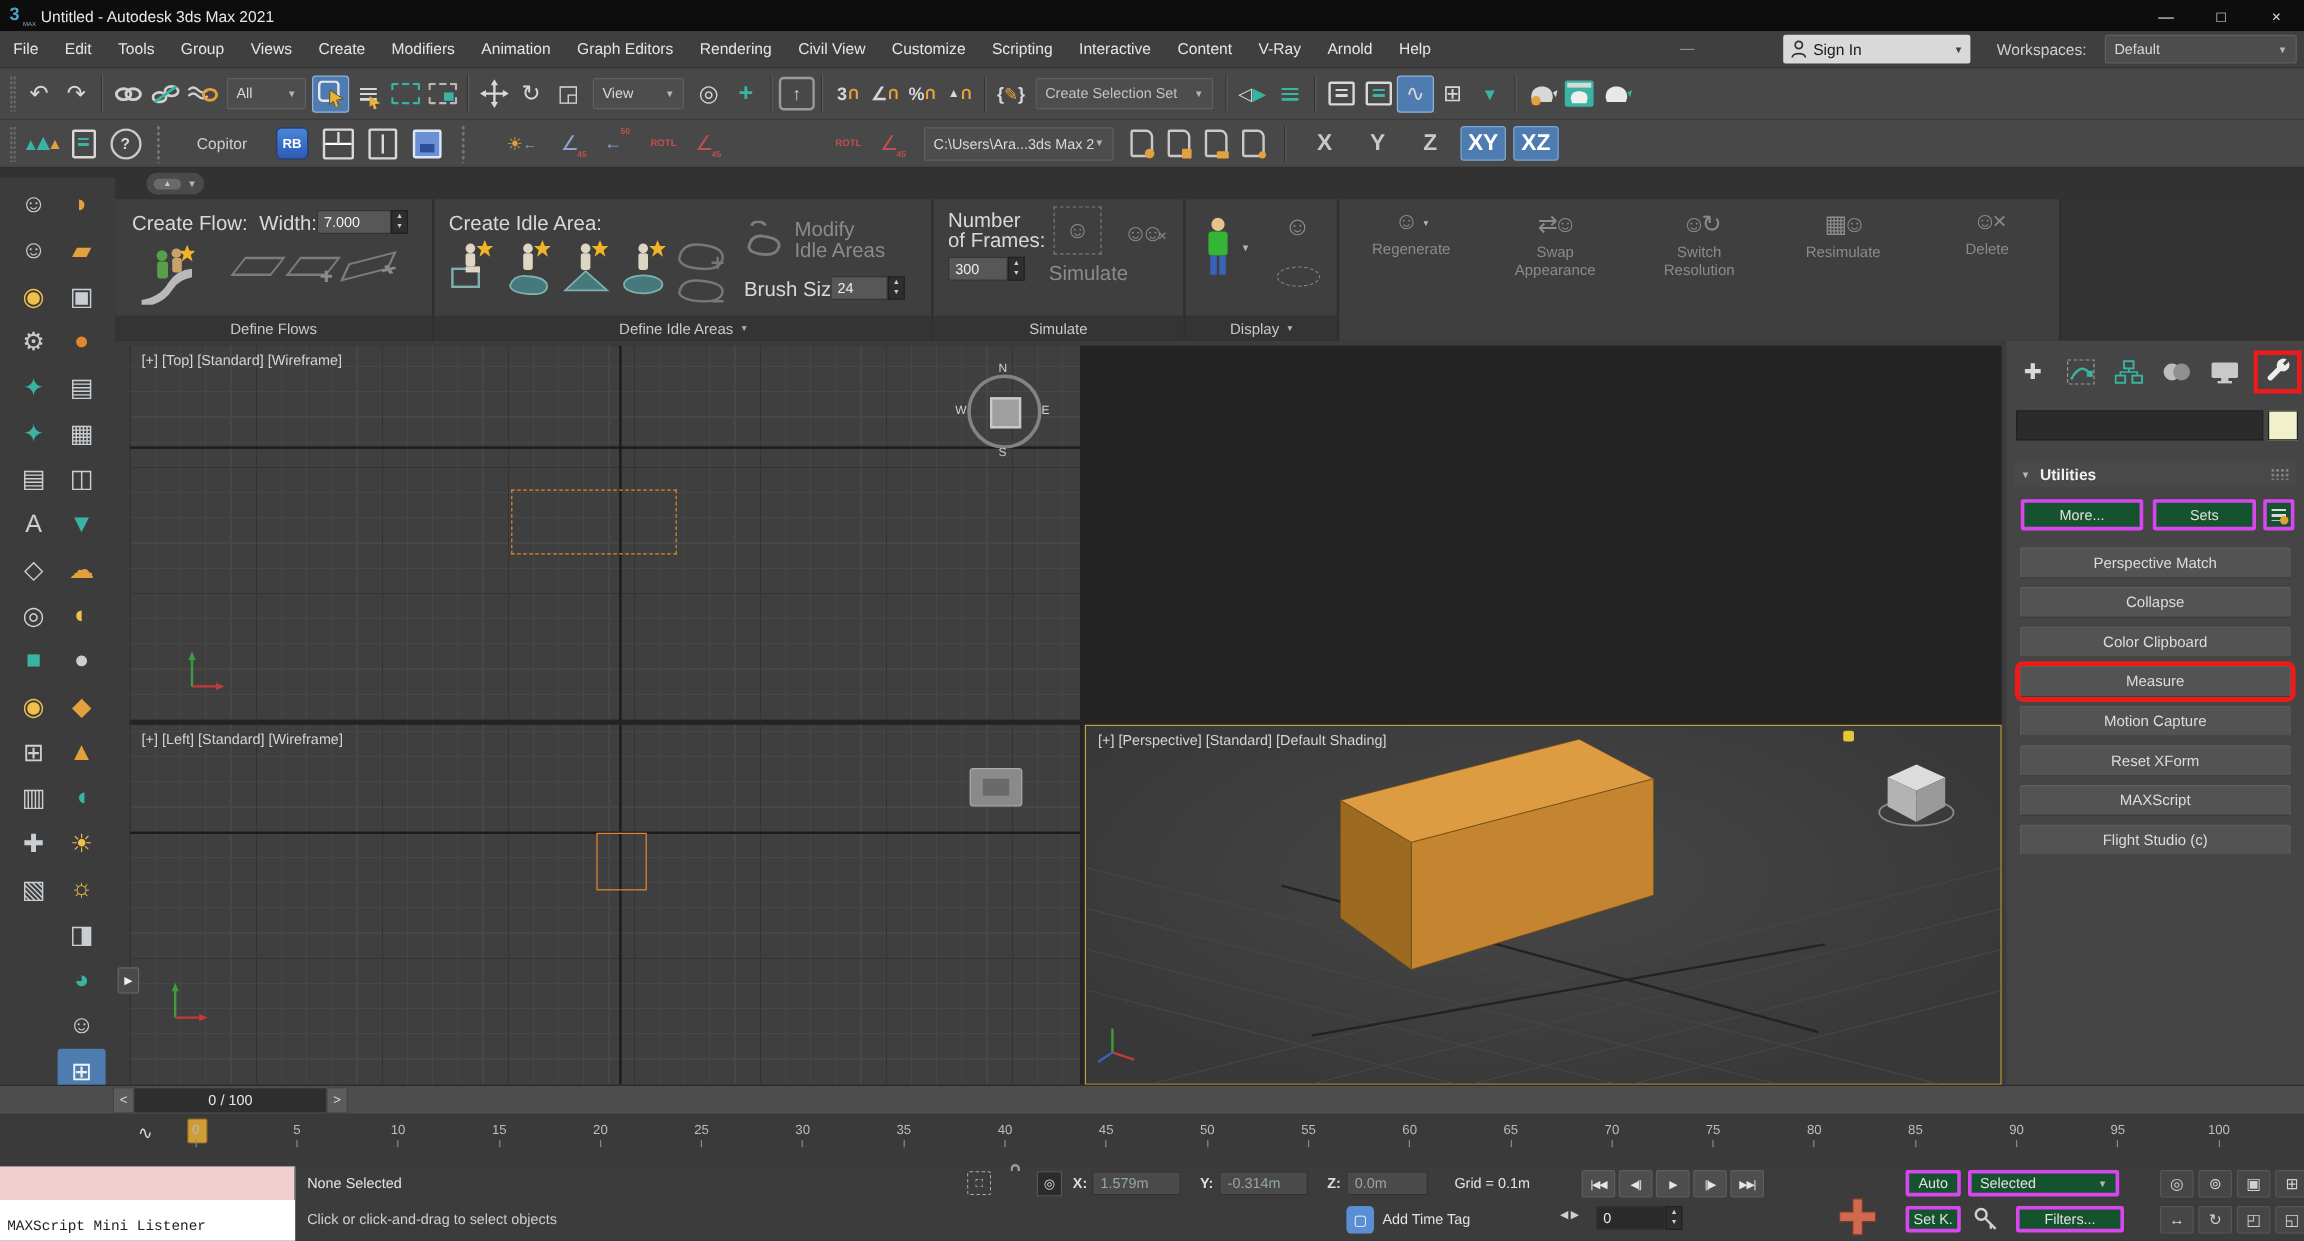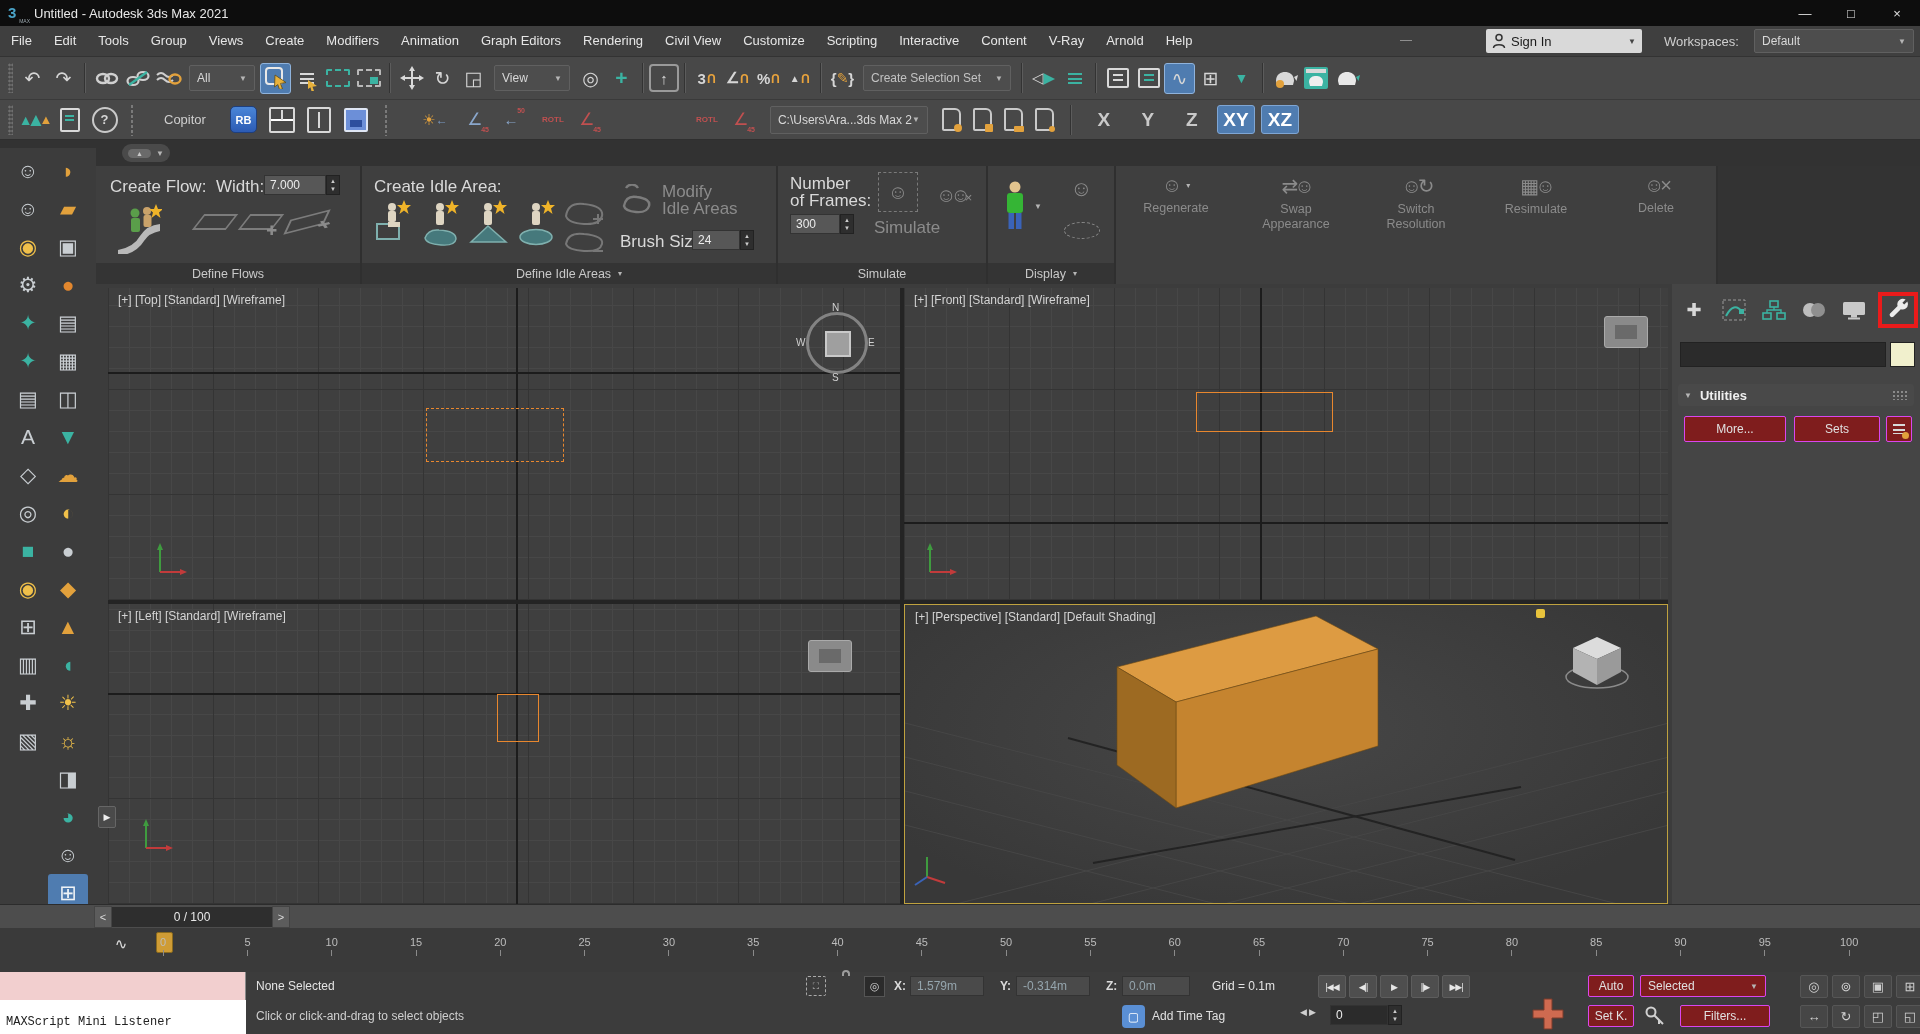--- a/index.html
+++ b/index.html
@@ -116,21 +116,21 @@
   #statusbar1{left:0;top:972px;width:1920px;height:28px;background:#3c3c3c}
   #statusbar2{left:0;top:1000px;width:1920px;height:34px;background:#3c3c3c}
   #pinkbox{position:absolute;left:0;top:0;width:246px;height:28px;background:#f2cfcf;border-right:1px solid #8a8a8a;box-sizing:border-box}
   #whitebox{position:absolute;left:0;top:0;width:246px;height:44px;background:#ffffff;color:#222;font-size:12px;
             display:flex;align-items:center;padding-left:6px;box-sizing:border-box;font-family:"Liberation Mono",monospace}
   .stat-label{position:absolute;color:#dcdcdc;font-size:12px;font-weight:bold}
   .stat-field{position:absolute;background:#4a4a4a;border:1px solid #333;height:20px;display:flex;align-items:center;
               padding:0 6px;font-size:12px;color:#95a5ad;box-sizing:border-box}
   .pb-btn{width:26px;height:21px;background:#4e4e4e;border:1px solid #5d5d5d;border-radius:2px;color:#e6e6e6;
           font-size:9px;display:flex;align-items:center;justify-content:center;margin-right:3px;letter-spacing:-1px;flex:none}
-  .sbtn{background:#7f1d1d;border:1px solid #d946ef;border-radius:2px;color:#e0e0e0;font-size:12px;
+  .sbtn{background:#14532d;border:3px solid #d946ef;border-radius:2px;color:#e0e0e0;font-size:12px;
         display:flex;align-items:center;justify-content:center;position:absolute;box-sizing:border-box}
   .navic{width:26px;height:21px;background:#464646;border:1px solid #565656;border-radius:2px;color:#d0d0d0;
          font-size:13px;display:flex;align-items:center;justify-content:center;margin-right:4px;flex:none}
   .lockicon{width:12px;height:9px;background:#9c9c9c;border-radius:1px;position:relative;margin-top:5px}
   .lockicon::before{content:"";position:absolute;left:2px;top:-5px;width:8px;height:6px;border:2px solid #9c9c9c;border-bottom:none;border-radius:4px 4px 0 0;box-sizing:border-box}
 </style>
 </head>
 <body>
 
 <div id="titlebar" class="abs">
@@ -640,35 +640,20 @@
         <polygon points="35,32 28,29 28,35" fill="#c23b3b"></polygon>
       </svg>
     <div class="compass-ring" style="left:698px;top:24px"></div>
     <div class="compass-core" style="left:717px;top:43px"></div>
     <span class="cletter" style="left:724px;top:14px">N</span>
     <span class="cletter" style="left:724px;top:84px">S</span>
     <span class="cletter" style="left:688px;top:49px">W</span>
     <span class="cletter" style="left:760px;top:49px">E</span>
   </div>
 
-  <div class="vp" style="left:796px;top:0;width:764px;height:312px">
-    <span class="vp-label">[+] [Front] [Standard] [Wireframe]</span>
-    <div class="axisline" style="left:356px;top:0;width:2px;height:100%"></div>
-    <div class="axisline" style="left:0;top:234px;width:100%;height:2px"></div>
-    <div class="selrect" style="left:292px;top:104px;width:135px;height:38px"></div>
-    <svg class="abs" style="left:18px;bottom:22px" width="38" height="38">
-        <line x1="8" y1="32" x2="8" y2="8" stroke="#3f9b3f" stroke-width="2"></line>
-        <polygon points="8,3 5,10 11,10" fill="#3f9b3f"></polygon>
-        <line x1="8" y1="32" x2="30" y2="32" stroke="#c23b3b" stroke-width="2"></line>
-        <polygon points="35,32 28,29 28,35" fill="#c23b3b"></polygon>
-      </svg>
-    <div class="minicube" style="left:700px;top:28px">
-        <i></i>
-      </div>
-  </div>
 
   <div class="vp" style="left:0;top:316px;width:792px;height:300px">
     <span class="vp-label">[+] [Left] [Standard] [Wireframe]</span>
     <div class="axisline" style="left:408px;top:0;width:2px;height:100%"></div>
     <div class="axisline" style="left:0;top:89px;width:100%;height:2px"></div>
     <div class="selrect" style="left:389px;top:90px;width:40px;height:46px"></div>
     <svg class="abs" style="left:30px;bottom:50px" width="38" height="38">
         <line x1="8" y1="32" x2="8" y2="8" stroke="#3f9b3f" stroke-width="2"></line>
         <polygon points="8,3 5,10 11,10" fill="#3f9b3f"></polygon>
         <line x1="8" y1="32" x2="30" y2="32" stroke="#c23b3b" stroke-width="2"></line>
@@ -761,20 +746,30 @@
     <span style="margin-left:auto;width:16px;height:10px;background-image:radial-gradient(#8a8a8a 1px,transparent 1.2px);background-size:4px 4px"></span>
   </div>
 
   <span class="sbtn" style="left:12px;top:132px;width:102px;height:26px">More...</span>
   <span class="sbtn" style="left:122px;top:132px;width:86px;height:26px">Sets</span>
   <span class="sbtn" style="left:214px;top:132px;width:26px;height:26px;position:absolute">
       <span class="hbars" style="width:12px;height:10px"></span>
       <span style="position:absolute;right:2px;bottom:2px;width:7px;height:7px;border-radius:50%;background:#e2a13c"></span>
     </span>
 
+  <div class="abs" style="left:11px;top:172px;display:flex;flex-direction:column;gap:7px">
+      <span class="cp-btn">Perspective Match</span>
+      <span class="cp-btn">Collapse</span>
+      <span class="cp-btn">Color Clipboard</span>
+      <span class="cp-btn hl">Measure</span>
+      <span class="cp-btn">Motion Capture</span>
+      <span class="cp-btn">Reset XForm</span>
+      <span class="cp-btn">MAXScript</span>
+      <span class="cp-btn">Flight Studio (c)</span>
+    </div>
 </div>
 
 <div id="slider-row" class="abs">
   <span class="tsbtn" style="margin-left:94px">&lt;</span>
   <span id="tsfield">0 / 100</span>
   <span class="tsbtn">&gt;</span>
 </div>
 <div id="ruler" class="abs">
   <span class="abs cen" style="left:108px;top:6px;width:26px;height:20px;color:#d8d8d8;font-size:15px">∿</span>
   <span id="marker"></span>

